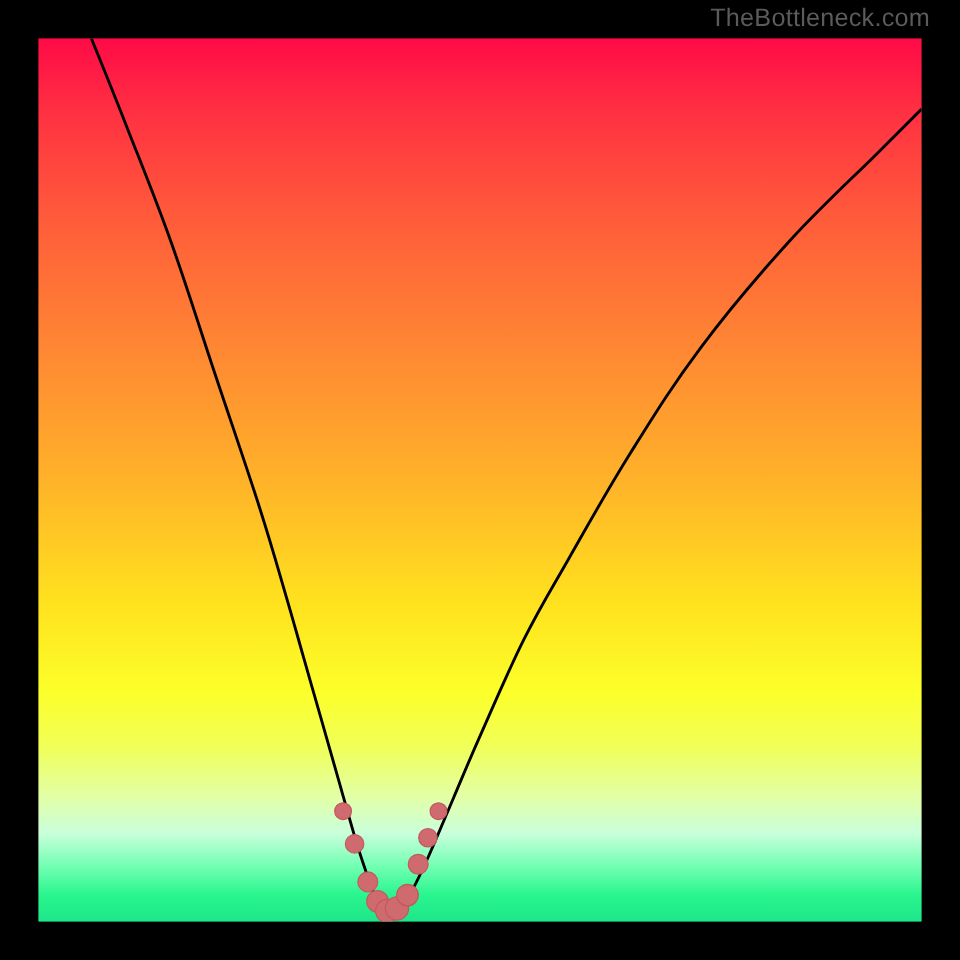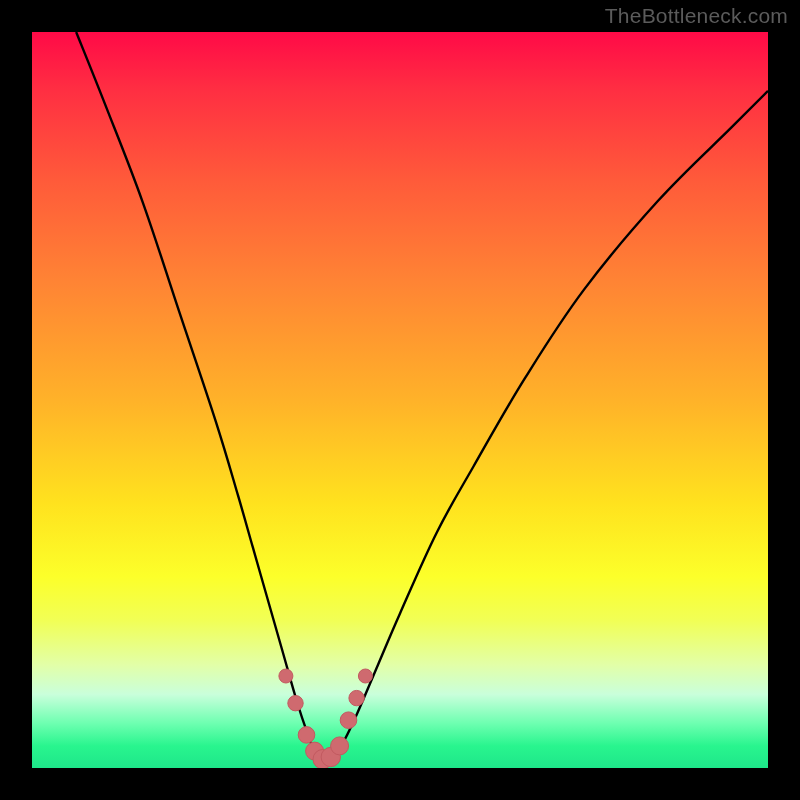--- a/index.html
+++ b/index.html
@@ -13,21 +13,21 @@
   }
   .outer {
     position: relative;
     width: 800px;
     height: 800px;
     background: #000;
   }
   .watermark {
     position: absolute;
     top: 4px;
-    right: 12px;
+    right: 25px;
     color: #5b5b5b;
     font-size: 21px;
     font-weight: 500;
     letter-spacing: 0.2px;
   }
   .plot {
     position: absolute;
     left: 32px;
     top: 32px;
     width: 736px;

